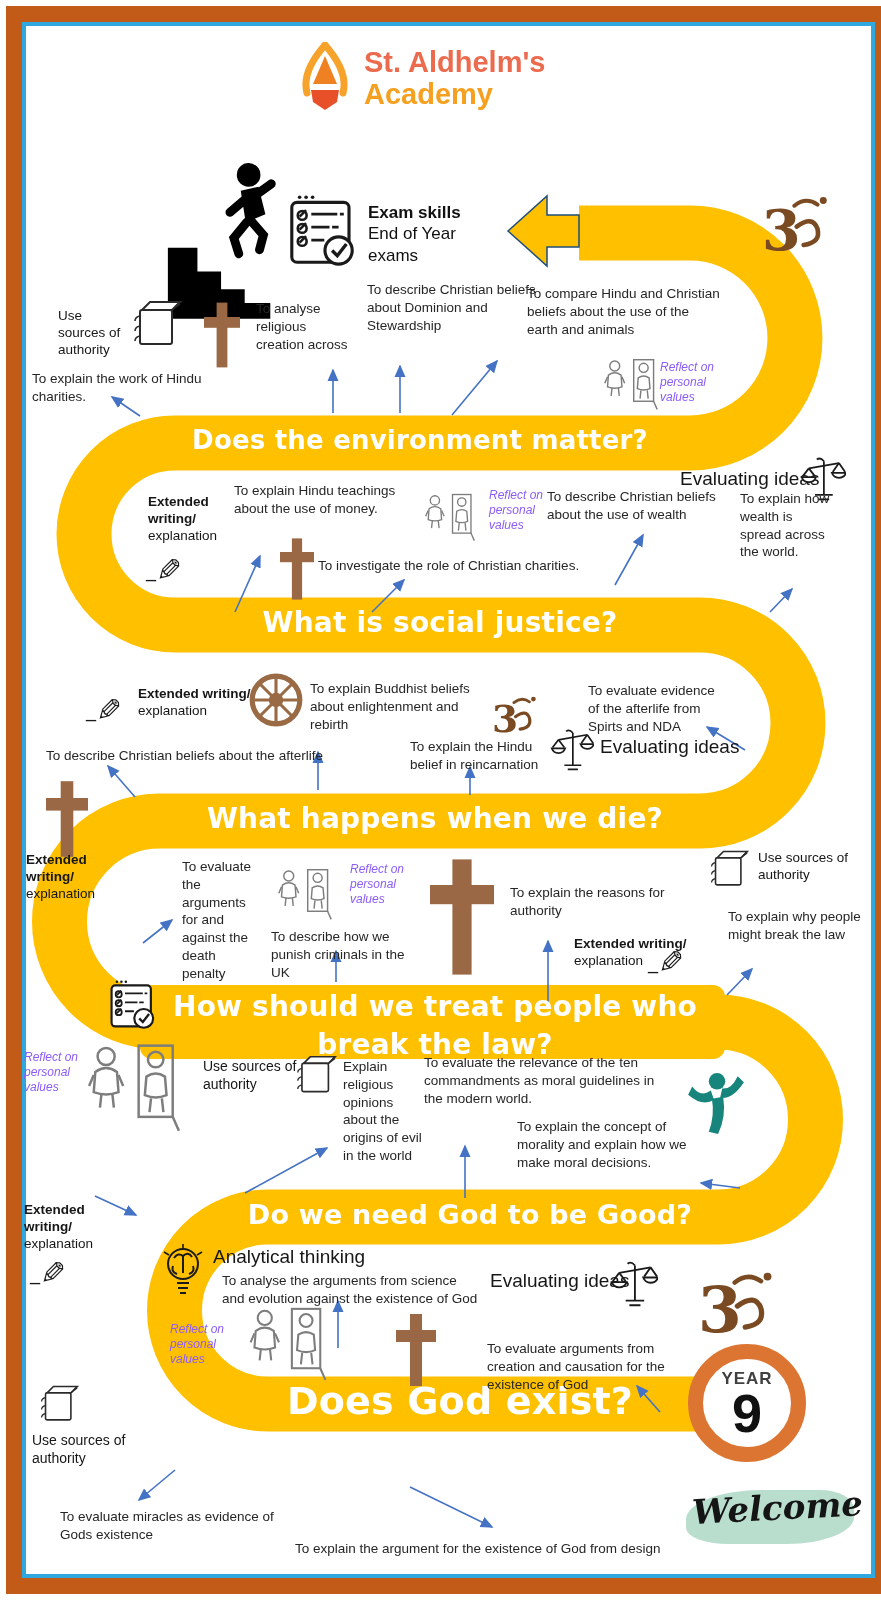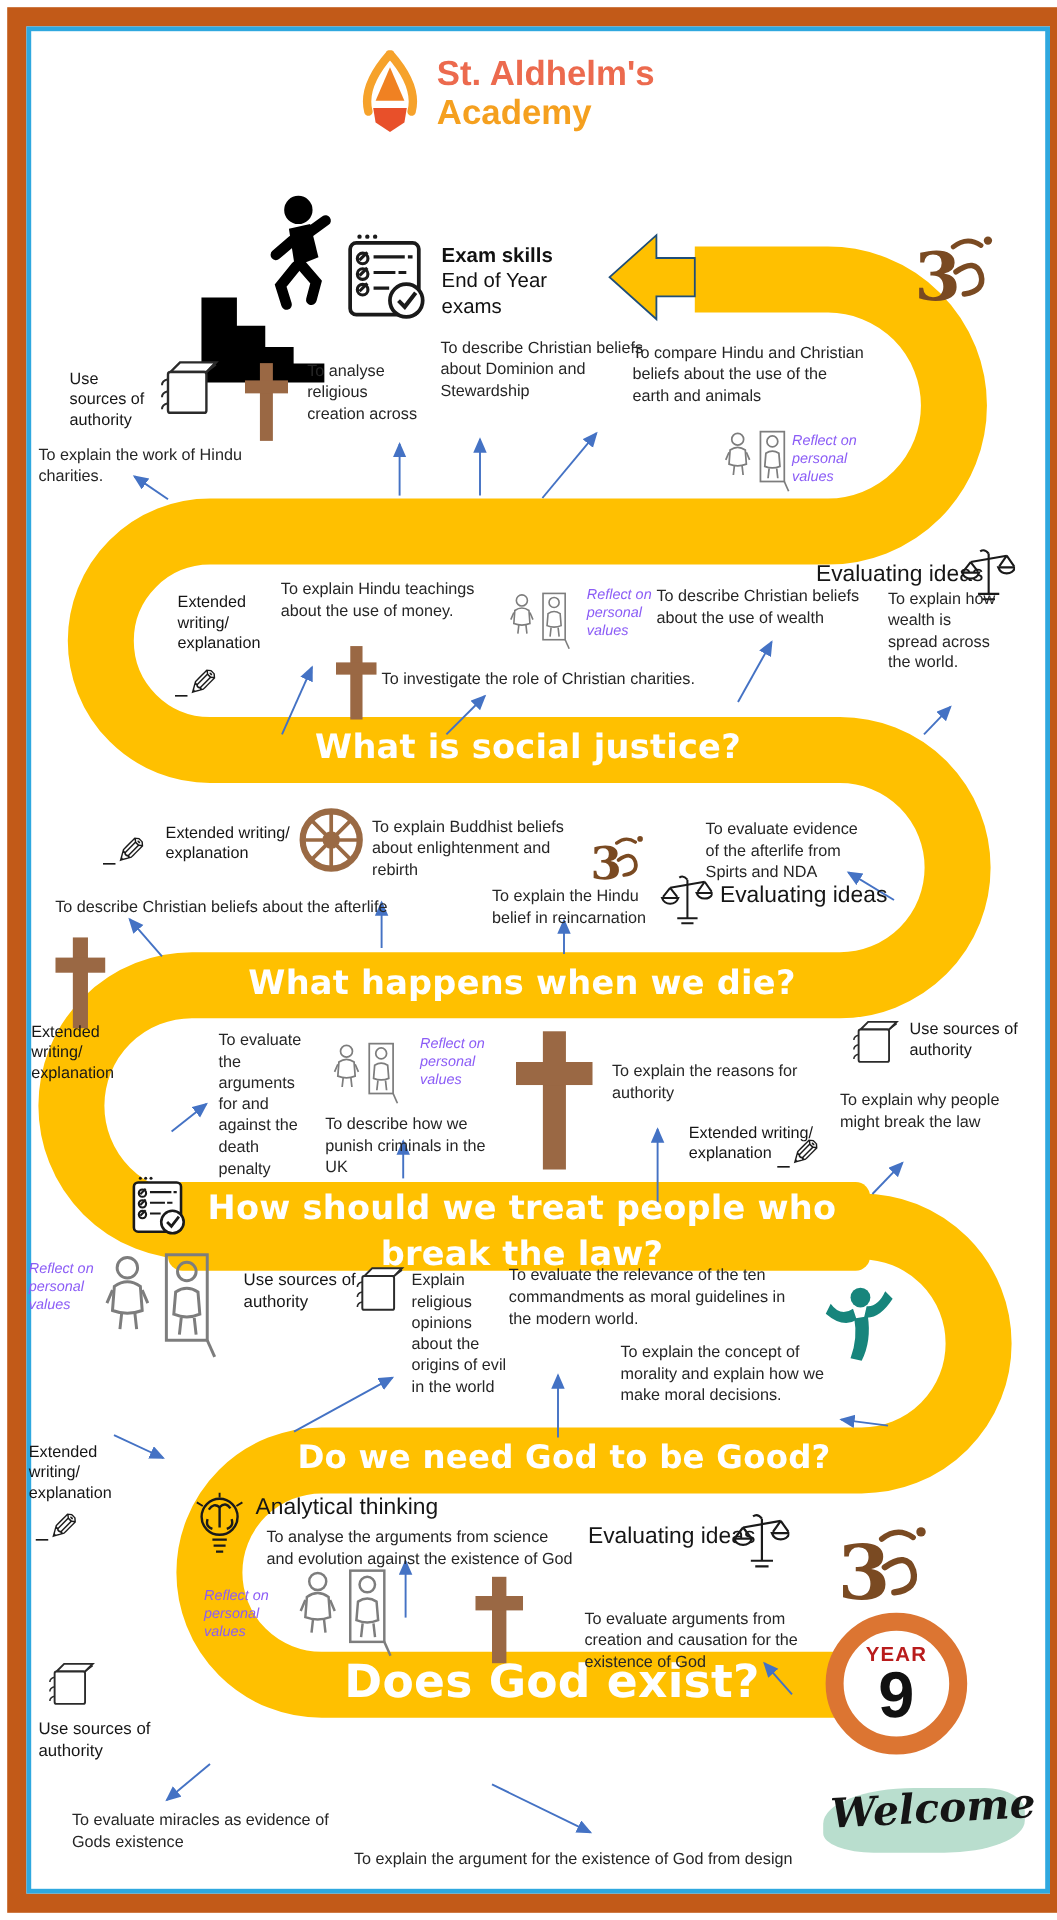--- a/index.html
+++ b/index.html
@@ -5,39 +5,39 @@
   html,body{margin:0;padding:0;background:#fff;}
   #poster{position:relative;width:881px;height:1600px;background:#fff;overflow:hidden;
           font-family:"Liberation Sans",sans-serif;padding-left:16px;}
   .frame-orange{position:absolute;inset:6px;border:16px solid #C25A18;pointer-events:none;}
   .frame-blue{position:absolute;inset:22px;border:4px solid #2FA8DF;pointer-events:none;}
   svg.layer{position:absolute;left:0;top:0;}
   .note{position:absolute;font-size:13.5px;color:#262626;line-height:1.32;}
   .nowrap{white-space:nowrap;}
   .italic-note{position:absolute;font-size:12px;font-style:italic;color:#8b5cf6;line-height:1.25;}
   .skill-label{position:absolute;font-size:13.5px;color:#161616;line-height:1.25;}
-  .skill-label b{font-weight:400;}
+  .skill-label b{font-weight:700;}
   .big-label{position:absolute;font-size:19px;color:#161616;}
   .band-title{position:absolute;color:#fff;font-weight:700;text-align:center;
               font-family:"DejaVu Sans",sans-serif;letter-spacing:.2px;}
   .pencil-wrap{position:absolute;color:#1a1a1a;font-family:"DejaVu Sans",sans-serif;font-size:20px;}
   .pencil-glyph{display:inline-block;transform:scaleX(-1);font-size:31px;vertical-align:-4px;}
   .icon{position:absolute;}
   
   .logo{position:absolute;left:298px;top:42px;display:flex;gap:12px;align-items:center;}
   .logo-text div{font-size:29px;font-weight:600;line-height:1.12;}
   .logo-line1{color:#EC6A4E;}
   .logo-line2{color:#F5A01F;}
   
   .exam-text{position:absolute;left:368px;top:202px;width:112px;font-size:17px;color:#111;line-height:1.25;}
   
   .year-badge{position:absolute;left:688px;top:1344px;width:118px;height:118px;border-radius:50%;
               border:15px solid #DC7532;background:#fff;box-sizing:border-box;
               display:flex;flex-direction:column;align-items:center;justify-content:center;}
-  .year-badge .yl{font-size:17px;font-weight:800;color:#b91c1c;letter-spacing:1px;}
+  .year-badge .yl{font-size:17px;font-weight:800;color:#404040;letter-spacing:1px;}
   .year-badge .yn{font-size:54px;font-weight:800;color:#111;line-height:.9;}
   
   .welcome{position:absolute;left:686px;top:1476px;width:168px;height:78px;}
   .welcome .mint{position:absolute;left:0;right:0;top:14px;bottom:10px;background:#B9DECE;
                  border-radius:45% 20% 40% 25% / 55% 35% 50% 30%;}
   .welcome .word{position:absolute;left:6px;top:12px;width:156px;text-align:center;
                  font-family:"DejaVu Serif",serif;font-style:italic;font-weight:700;
                  font-size:34px;color:#151515;transform:rotate(-3deg);}
 </style>
 </head>
@@ -216,20 +216,21 @@
   <svg class="icon" style="left:286px;top:192px" width="74" height="78">
       <use href="#sym-checklist"></use>
     </svg>
   <div class="exam-text">
     <b>Exam skills</b><span> End of Year exams</span>
   </div>
   <svg class="icon" style="left:762px;top:196px;color:#7A4A22" width="74" height="68">
       <use href="#sym-om"></use>
     </svg>
 
+  <div class="band-title" style="left:115px;top:425px;width:610px;font-size:26px">Does the environment matter?</div>
   <div class="band-title" style="left:140px;top:606px;width:600px;font-size:28px">What is social justice?</div>
   <div class="band-title" style="left:130px;top:802px;width:610px;font-size:28px">What happens when we die?</div>
   <div class="band-title" style="left:150px;top:988px;width:570px;font-size:28px;line-height:1.35">How should we treat people who break the law?</div>
   <div class="band-title" style="left:215px;top:1199px;width:510px;font-size:27px">Do we need God to be Good?</div>
   <div class="band-title" style="left:210px;top:1379px;width:500px;font-size:38px">Does God exist?</div>
 
   <div class="skill-label" style="left:58px;top:308px;width:75px">Use sources of authority</div>
   <svg class="icon" style="left:128px;top:298px" width="58" height="52">
       <use href="#sym-book"></use>
     </svg>
@@ -300,21 +301,21 @@
   <div class="italic-note" style="left:350px;top:862px;width:66px">Reflect on personal values</div>
   <div class="note" style="left:271px;top:928px;width:155px">To describe how we punish criminals in the UK</div>
   <svg class="icon" style="left:430px;top:858px;color:#9A6844" width="64" height="118">
       <use href="#sym-cross"></use>
     </svg>
   <div class="note" style="left:510px;top:884px;width:175px">To explain the reasons for authority</div>
   <svg class="icon" style="left:706px;top:845px" width="46" height="48">
       <use href="#sym-book"></use>
     </svg>
   <div class="skill-label" style="left:758px;top:850px;width:95px">Use sources of authority</div>
-  <div class="note" style="left:700px;top:908px;width:145px">To explain why people might break the law</div>
+  <div class="note" style="left:728px;top:908px;width:145px">To explain why people might break the law</div>
   <div class="skill-label" style="left:574px;top:936px;width:135px">
     <b>Extended writing/</b><br>
     <span>explanation</span>
   </div>
   <div class="pencil-wrap" style="left:648px;top:944px">_<span class="pencil-glyph">✎</span></div>
   <svg class="icon" style="left:108px;top:978px" width="50" height="54">
       <use href="#sym-checklist"></use>
     </svg>
 
   <div class="italic-note" style="left:24px;top:1050px;width:64px">Reflect on personal values</div>

